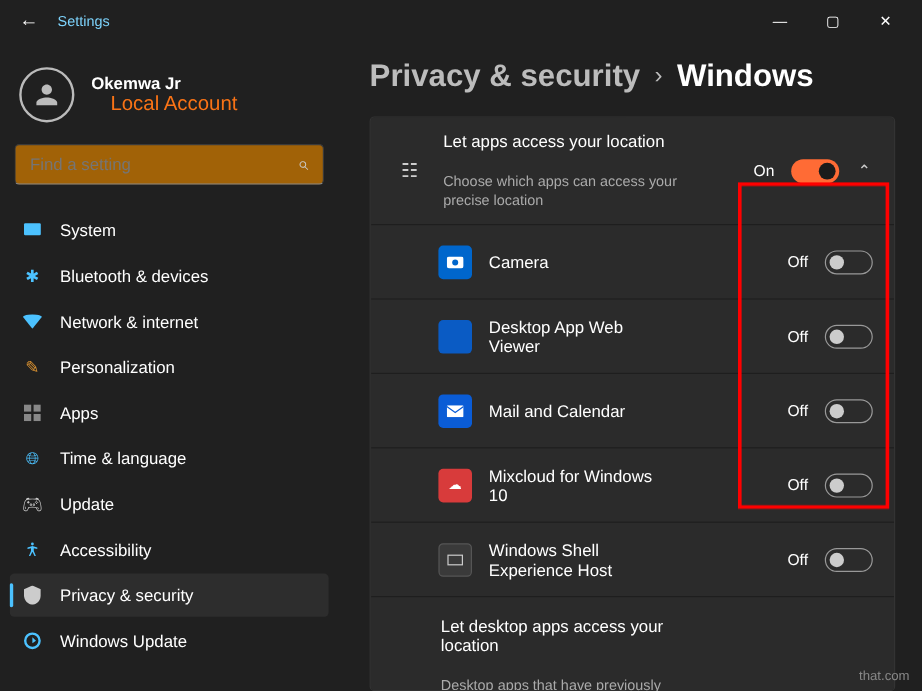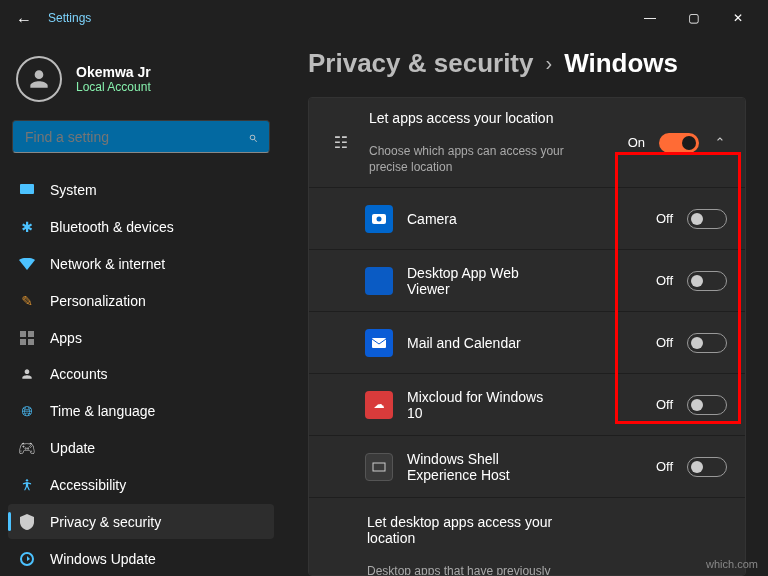--- a/index.html
+++ b/index.html
@@ -11,23 +11,23 @@
   .winbtns { margin-left: auto; display: flex; gap: 24px; padding-right: 12px; color: #fff; }
   .winbtn { width: 20px; text-align: center; font-size: 12px; }
   
   .content { display: flex; height: calc(100% - 36px); }
   
   .sidebar { width: 282px; padding: 8px 8px 0 8px; display: flex; flex-direction: column; }
   .user { display: flex; align-items: center; gap: 14px; padding: 12px 8px 18px 8px; }
   .avatar { width: 46px; height: 46px; border-radius: 50%; border: 2px solid #bbb; display: flex; align-items: center; justify-content: center; }
   .avatar svg { width: 26px; height: 26px; fill: #bbb; }
   .user-name { font-size: 14px; font-weight: 700; }
-  .user-sub { font-size: 12px; color: #86efac; }
-  
-  .search { margin: 0 4px 20px 4px; background: #0369a1; border: 1px solid #3a3a3a; border-bottom: 1px solid #888; border-radius: 4px; height: 34px; display: flex; align-items: center; padding: 0 12px; }
+  .user-sub { font-size: 17px; color: #f97316; margin-left: 16px; }
+  
+  .search { margin: 0 4px 20px 4px; background: #a16207; border: 1px solid #3a3a3a; border-bottom: 1px solid #888; border-radius: 4px; height: 34px; display: flex; align-items: center; padding: 0 12px; }
   .search input { flex: 1; background: transparent; border: none; color: #ccc; font-size: 14px; outline: none; }
   .search-icon::before { content: "⌕"; font-size: 16px; color: #ccc; transform: scaleX(-1); display: inline-block; }
   
   .nav { display: flex; flex-direction: column; gap: 2px; overflow-y: auto; }
   .nav-item { display: flex; align-items: center; gap: 14px; height: 36px; padding: 0 10px; border-radius: 4px; font-size: 14px; position: relative; }
   .nav-item.active { background: #2d2d2d; }
   .nav-item.active::before { content: ""; position: absolute; left: 0; top: 8px; bottom: 8px; width: 3px; background: #4cc2ff; border-radius: 2px; }
   .nav-icon { width: 18px; height: 18px; display: flex; align-items: center; justify-content: center; flex-shrink: 0; }
   
   .main { flex: 1; padding: 12px 22px 0 26px; display: flex; flex-direction: column; overflow: hidden; }
@@ -124,28 +124,20 @@
             <svg width="14" height="14" viewBox="0 0 14 14" fill="#888">
               <rect width="6" height="6"></rect>
               <rect x="8" width="6" height="6"></rect>
               <rect y="8" width="6" height="6"></rect>
               <rect x="8" y="8" width="6" height="6"></rect>
             </svg>
           </span>
         <span>Apps</span>
       </div>
       <div class="nav-item">
-        <span class="nav-icon">
-            <svg width="14" height="14" viewBox="0 0 24 24" fill="#ccc">
-              <path d="M12 12c2.2 0 4-1.8 4-4s-1.8-4-4-4-4 1.8-4 4 1.8 4 4 4zm0 2c-2.7 0-8 1.3-8 4v2h16v-2c0-2.7-5.3-4-8-4z"></path>
-            </svg>
-          </span>
-        <span>Accounts</span>
-      </div>
-      <div class="nav-item">
         <span class="nav-icon" style="color:#4cc2ff">🌐︎</span>
         <span>Time &amp; language</span>
       </div>
       <div class="nav-item">
         <span class="nav-icon" style="color:#ccc">🎮︎</span>
         <span>Update</span>
       </div>
       <div class="nav-item">
         <span class="nav-icon">
             <svg width="14" height="14" viewBox="0 0 24 24" fill="#4cc2ff">
@@ -265,13 +257,13 @@
       <div class="row sub" style="border-bottom:none">
         
         
       </div>
     </div>
   </div>
 </div>
 
 <div class="highlight-box" style="left:615px;top:152px;width:126px;height:272px"></div>
 
-<div class="watermark">which.com</div>
+<div class="watermark">that.com</div>
 
 </body></html>

